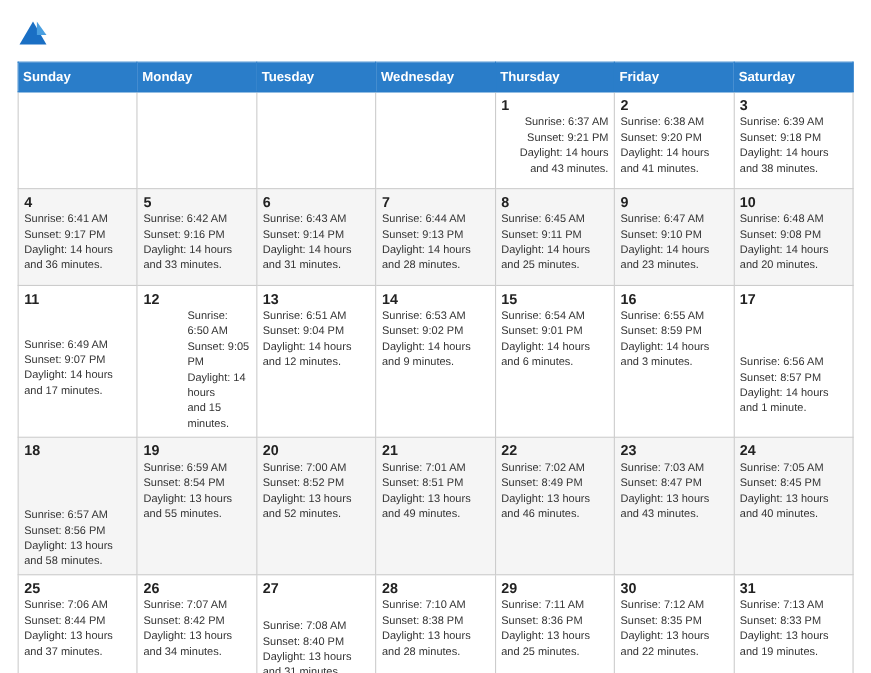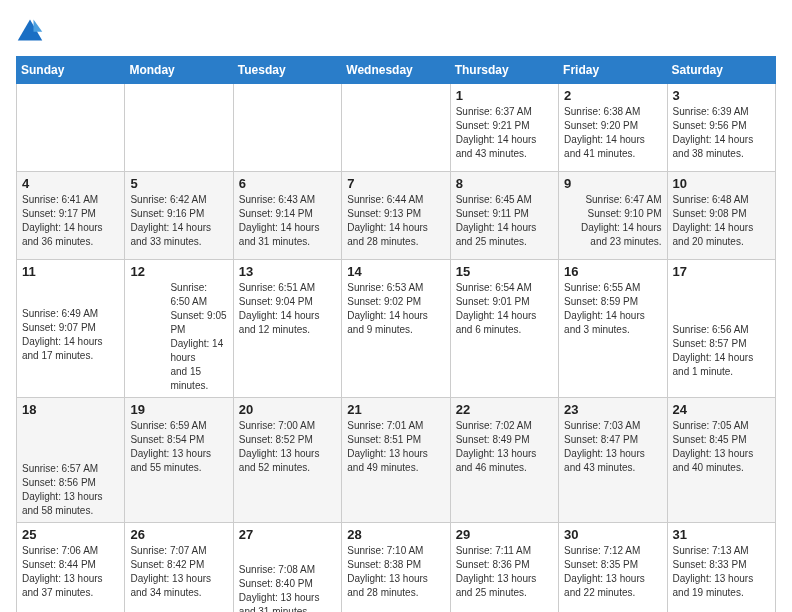--- a/index.html
+++ b/index.html
@@ -119,36 +119,36 @@
       </tr>
   </thead>
   <tbody id="calendar-body">
   <tr>
         <td class="empty-cell"></td>
         <td class="empty-cell"></td>
         <td class="empty-cell"></td>
         <td class="empty-cell"></td>
         <td>
           <span class="day-number">1</span>
-          <div class="day-info" style="white-space: pre-line;">Sunrise: 6:37 AM
+          <div class="day-info" style="white-space: pre-line; text-align: right;">Sunrise: 6:37 AM
 Sunset: 9:21 PM
 Daylight: 14 hours
 and 43 minutes.</div>
         </td>
         <td>
           <span class="day-number">2</span>
           <div class="day-info" style="white-space: pre-line;">Sunrise: 6:38 AM
 Sunset: 9:20 PM
 Daylight: 14 hours
 and 41 minutes.</div>
         </td>
         <td>
           <span class="day-number">3</span>
           <div class="day-info" style="white-space: pre-line;">Sunrise: 6:39 AM
-Sunset: 9:56 PM
+Sunset: 9:18 PM
 Daylight: 14 hours
 and 38 minutes.</div>
         </td>
       </tr>
       <tr>
         <td>
           <span class="day-number">4</span>
           <div class="day-info" style="white-space: pre-line;">Sunrise: 6:41 AM
 Sunset: 9:17 PM
 Daylight: 14 hours
@@ -177,21 +177,21 @@
         </td>
         <td>
           <span class="day-number">8</span>
           <div class="day-info" style="white-space: pre-line;">Sunrise: 6:45 AM
 Sunset: 9:11 PM
 Daylight: 14 hours
 and 25 minutes.</div>
         </td>
         <td>
           <span class="day-number">9</span>
-          <div class="day-info" style="white-space: pre-line; text-align: right;">Sunrise: 6:47 AM
+          <div class="day-info" style="white-space: pre-line;">Sunrise: 6:47 AM
 Sunset: 9:10 PM
 Daylight: 14 hours
 and 23 minutes.</div>
         </td>
         <td>
           <span class="day-number">10</span>
           <div class="day-info" style="white-space: pre-line;">Sunrise: 6:48 AM
 Sunset: 9:08 PM
 Daylight: 14 hours
 and 20 minutes.</div>

